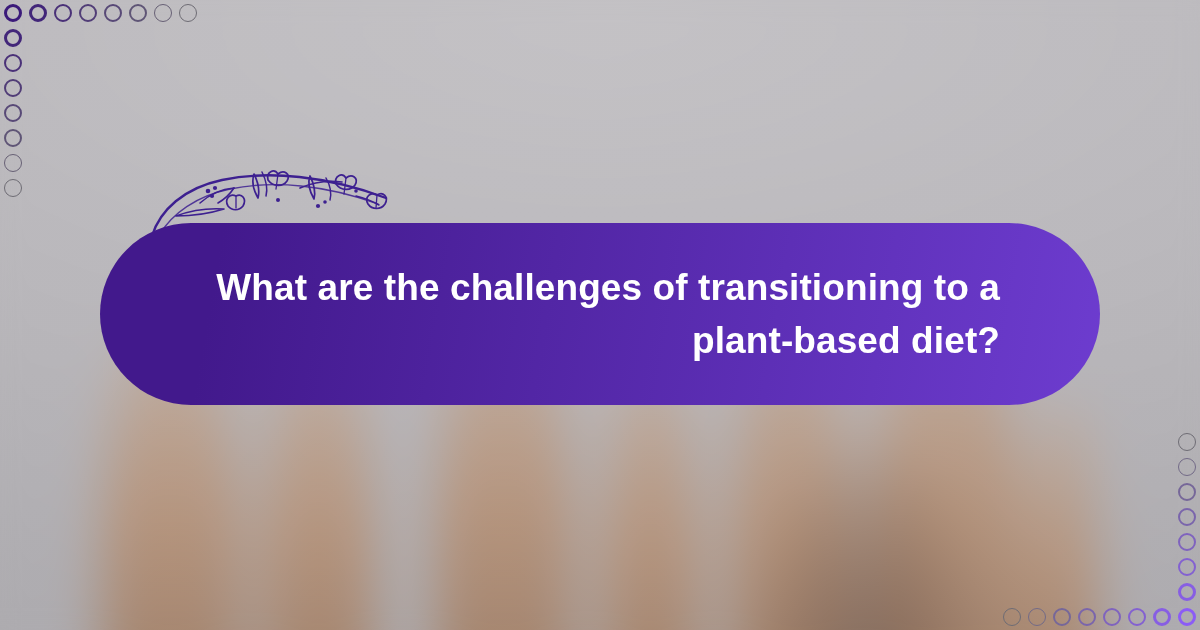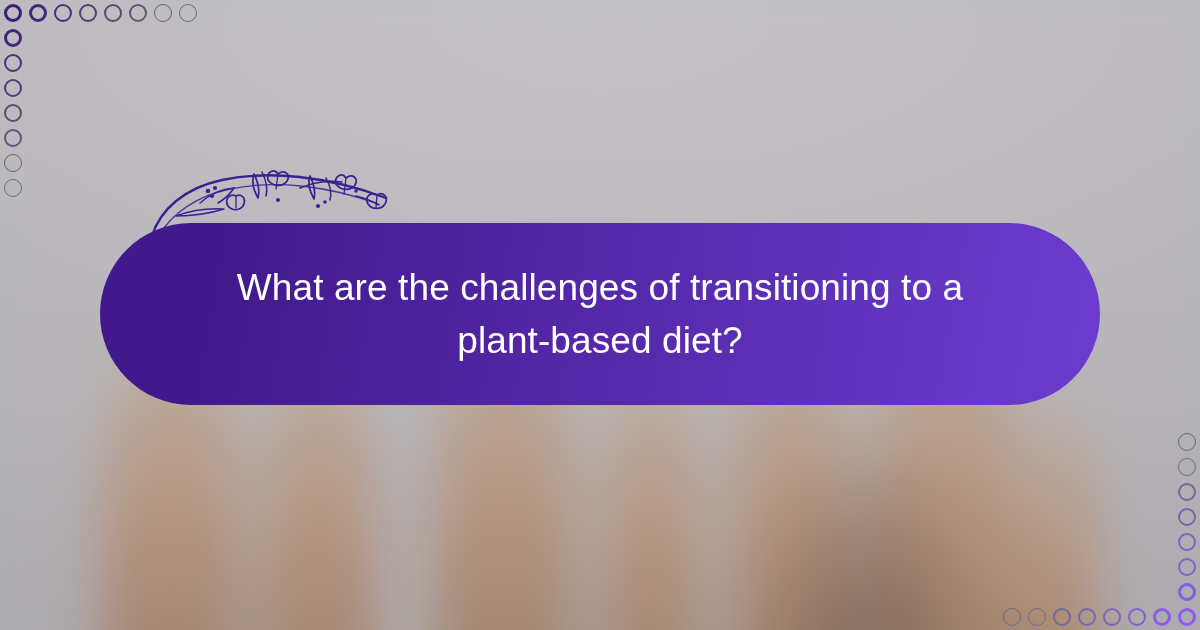--- a/index.html
+++ b/index.html
@@ -96,25 +96,25 @@
     top: 223px;
     width: 1000px;
     height: 182px;
     border-radius: 91px;
     display: flex;
     align-items: center;
     justify-content: center;
   }
   .banner-text {
     width: 800px;
-    text-align: center;
+    text-align: right;
     color: #ffffff;
     font-size: 37px;
     line-height: 1.44;
-    font-weight: 400;
+    font-weight: 700;
     letter-spacing: 0.1px;
     white-space: pre-line;
   }
 </style>
 </head>
 <body>
 
 <div id="stage">
 
   <div class="bg-photo">

